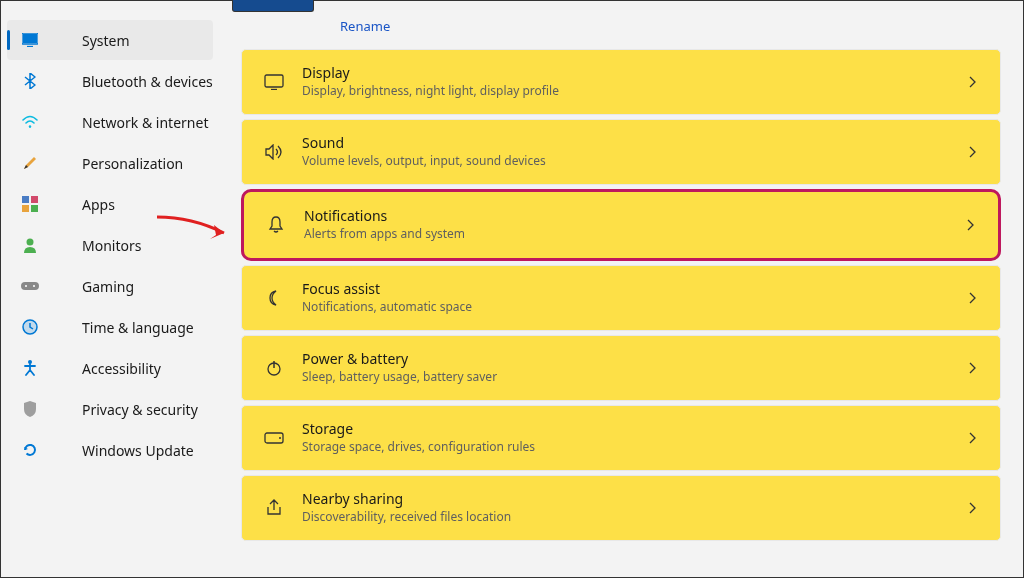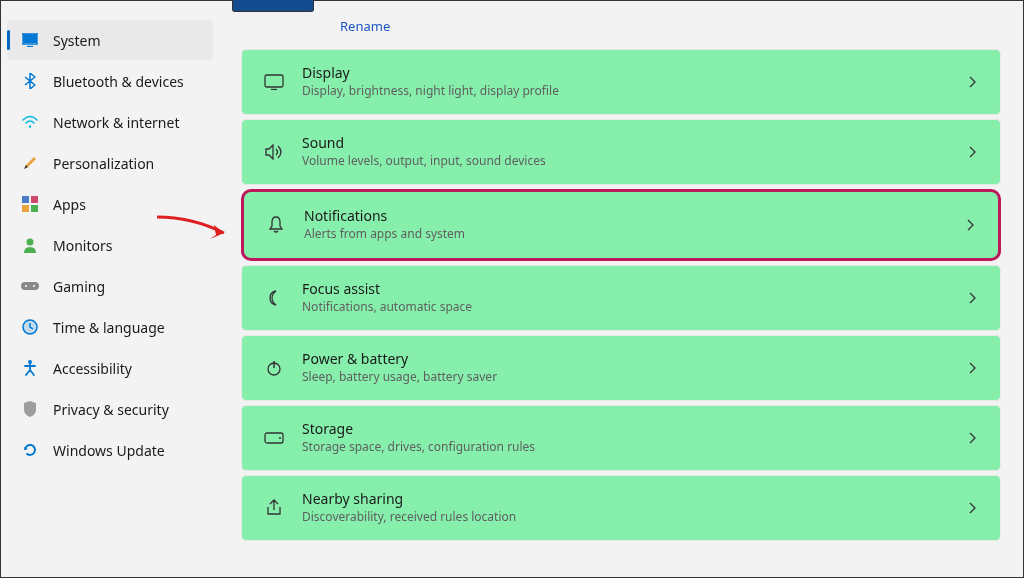--- a/index.html
+++ b/index.html
@@ -25,20 +25,21 @@
 .sidebar-item {
   display: flex;
   align-items: center;
   height: 40px;
   padding-left: 14px;
   margin: 1px 6px;
   border-radius: 4px;
   cursor: pointer;
   font-size: 14px;
   position: relative;
+  gap: 29px;
 }
 .sidebar-item.active {
   background: #e9e9e9;
 }
 .sidebar-item.active::before {
   content: "";
   position: absolute;
   left: 0px;
   top: 10px;
   height: 20px;
@@ -75,21 +76,21 @@
   position: absolute;
   top: 0px;
   left: 340px;
   color: #1a55c6;
   font-size: 13px;
   padding-top: 17px;
 }
 .setting-card {
   display: flex;
   align-items: center;
-  background: #86efac;
+  background: #fde047;
   border: 1px solid #e8e8e8;
   border-radius: 5px;
   height: 66px;
   margin-bottom: 4px;
   padding: 0 20px 0 12px;
   cursor: pointer;
   position: relative;
 }
 .setting-card.highlighted {
   border: 3px solid #be185d;
@@ -374,21 +375,21 @@
     </div>
 
     <div class="setting-card" style="margin-bottom:0">
       <div class="card-icon">
         <svg width="18" height="18" viewBox="0 0 18 18">
             <path d="M3 8 L3 15 L15 15 L15 8 M9 1 L9 11 M5 5 L9 1 L13 5" fill="none" stroke="#333" stroke-width="1.3"></path>
           </svg>
       </div>
       <div class="card-text">
         <div class="card-title">Nearby sharing</div>
-        <div class="card-desc">Discoverability, received rules location</div>
+        <div class="card-desc">Discoverability, received files location</div>
       </div>
       <div class="chevron">
         <svg width="8" height="12" viewBox="0 0 8 12">
             <path d="M2 1 L7 6 L2 11" stroke="#333" stroke-width="1.3" fill="none"></path>
           </svg>
       </div>
     </div>
 
   </main>
 </div>

